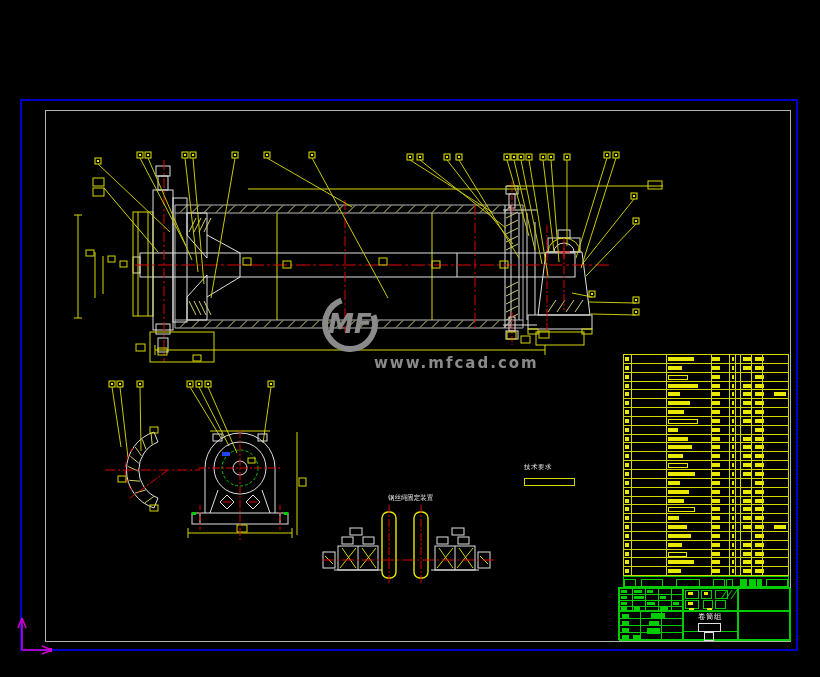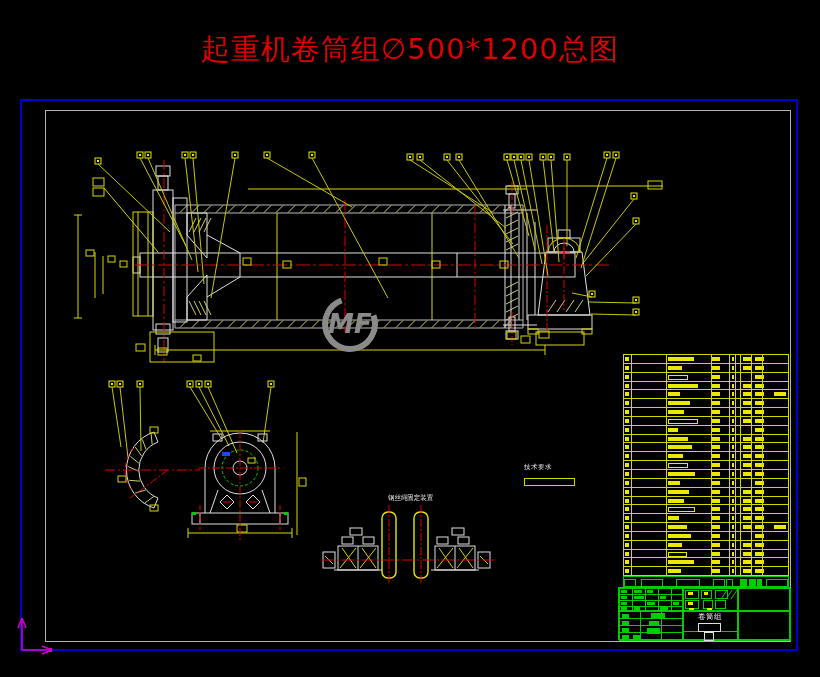--- a/index.html
+++ b/index.html
@@ -62,21 +62,20 @@
   #tb-name{position:absolute;left:79px;top:24px;width:42px;color:#f0f0f0;font-size:7.5px;
            letter-spacing:.5px;white-space:nowrap;}
   #tb-mid-line{position:absolute;left:64px;top:43px;width:55px;height:1px;background:#00cc00;}
   svg{position:absolute;left:0;top:0;}
 </style>
 </head>
 <body>
 
 <div id="stage">
 
-  <div id="title">起重机卷筒组∅500*1200总图</div>
 
   <div id="blue-frame"></div>
   <div id="white-frame"></div>
 
   <svg id="art" width="820" height="677" viewBox="0 0 820 677">
 
     <g>
 
       <g stroke="#b8b8b8" fill="none">
         <line x1="175" y1="205" x2="523" y2="205"></line>
@@ -493,20 +492,21 @@
       <rect x="48" y="648" width="4" height="4" fill="#cc00cc" stroke="none"></rect>
     </g>
   </svg>
 
   <div id="watermark">
     <div id="wm-row">
       <div id="wm-logo">
           <span>MF</span>
         </div>
     </div>
+    <div id="wm-url">www.mfcad.com</div>
   </div>
 
   <div id="techreq-label">技术要求</div>
   <div id="techreq-box"></div>
   <div id="clamp-label">钢丝绳固定装置</div>
 
   <div id="bom">
       <div class="bom-row">
         <div class="blob" style="left: 1px; width: 4px;"></div>
         <div class="blob" style="left: 44px; width: 26px;"></div>

